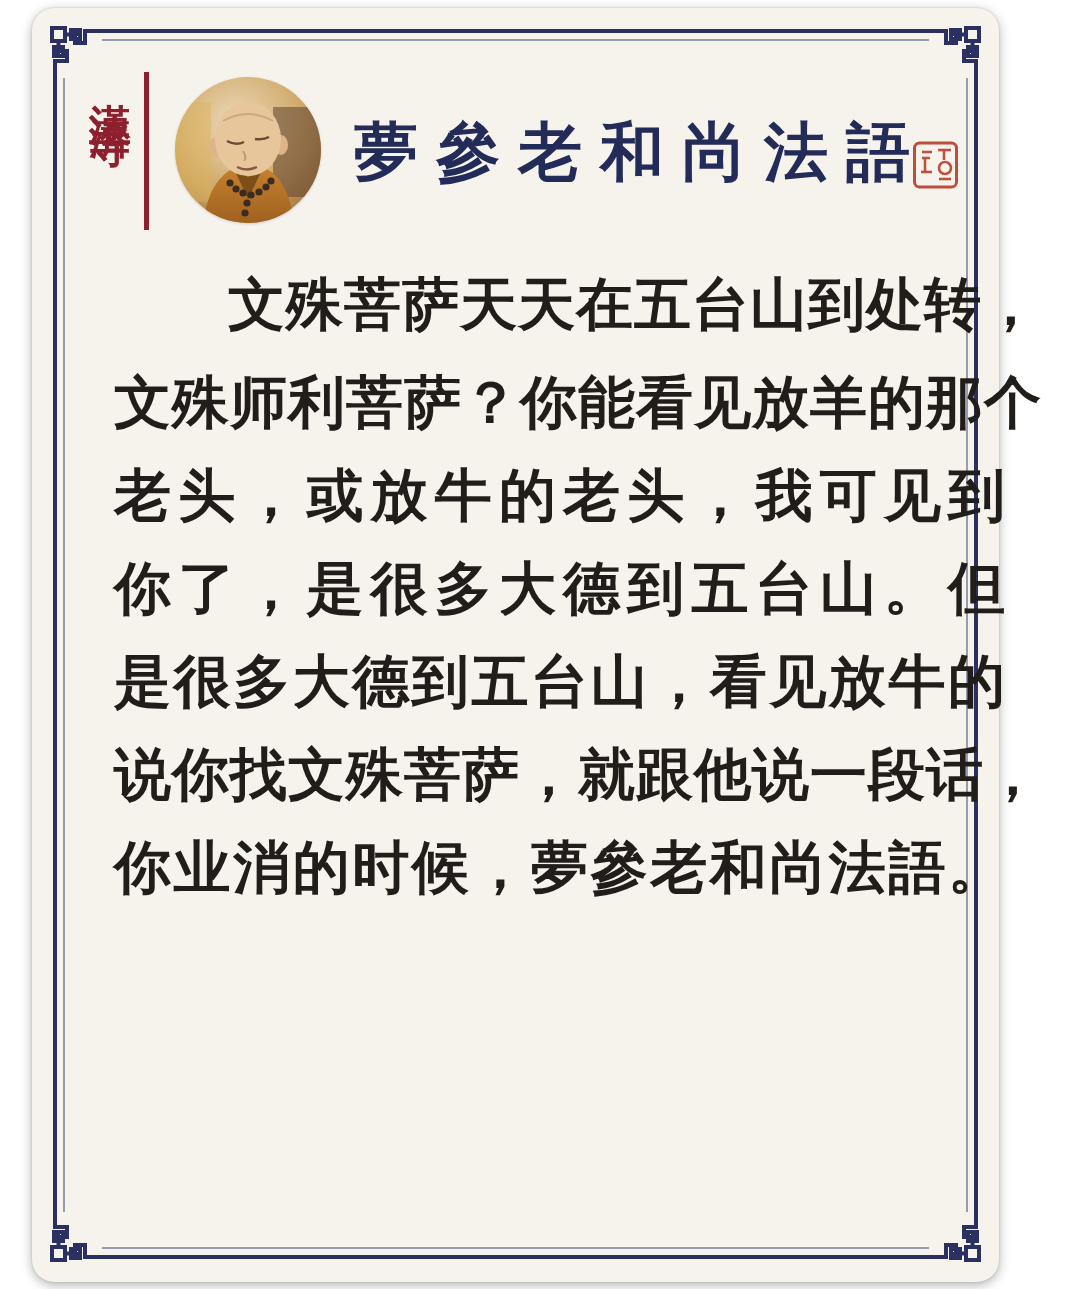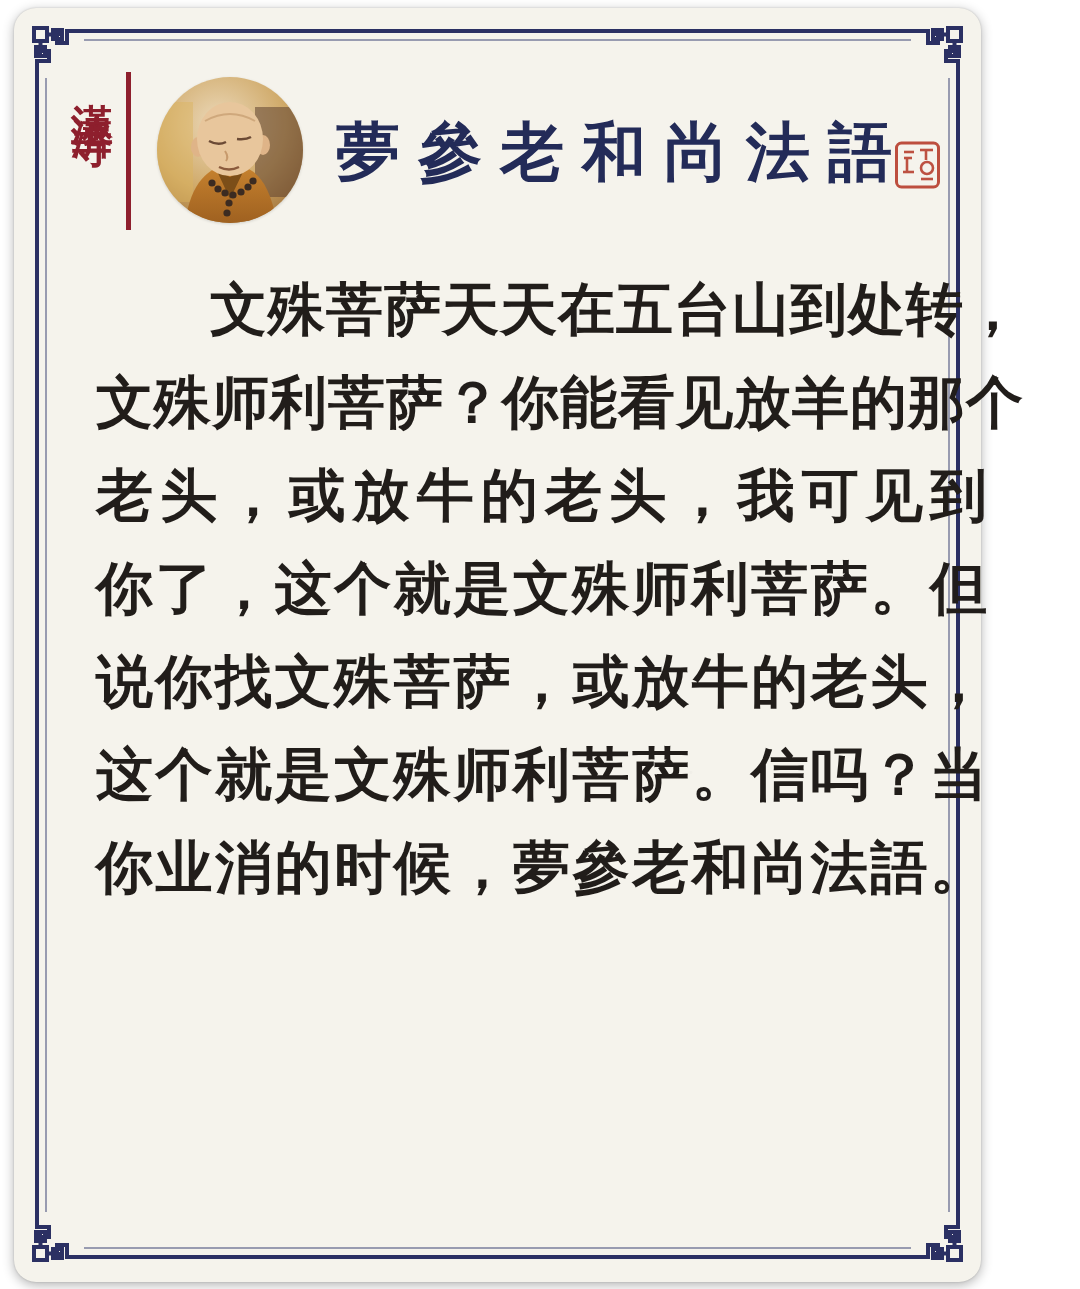--- a/index.html
+++ b/index.html
@@ -3,21 +3,21 @@
 <meta charset="utf-8">
 <style>
   html,body{margin:0;padding:0;}
   body{
     width:1080px;height:1289px;position:relative;
     background:#ffffff;
     font-family:"Liberation Serif","DejaVu Serif",serif;
     overflow:hidden;
   }
   .card{
-    position:absolute;left:14px;top:8px;width:967px;height:1274px;
+    position:absolute;left:32px;top:8px;width:967px;height:1274px;
     background:#f5f3ec;
     background-image:
       radial-gradient(circle at 20% 30%, rgba(0,0,0,0.015) 0 2px, transparent 3px),
       radial-gradient(circle at 70% 60%, rgba(0,0,0,0.02) 0 1px, transparent 2px);
     border-radius:22px;
     box-shadow:0 3px 12px rgba(0,0,0,0.30), 0 0 2px rgba(0,0,0,0.18);
   }
   
   .bseg{position:absolute;background:#2b3063;}
   .bseg.top{left:62px;right:62px;top:21px;height:4px;}
@@ -57,21 +57,21 @@
   
   .body-text{
     position:absolute;left:82px;top:255px;width:892px;
     color:#211d1a;
   }
   .line{
     height:93px;line-height:93px;font-size:57px;font-weight:600;
     text-align:justify;text-align-last:justify;text-justify:inter-character;
     white-space:nowrap;letter-spacing:1px;
   }
-  .line.indent{text-indent:114px;}
+  .line.indent{text-indent:114px;font-family:Liberation Mono, monospace;}
 </style>
 </head>
 <body>
 
 <div class="card">
 
   <div class="bseg top"></div>
   <div class="bseg bottom"></div>
   <div class="bseg left"></div>
   <div class="bseg right"></div>
@@ -183,19 +183,19 @@
         <path d="M32,10 v10"></path>
       <circle cx="33" cy="28" r="6"></circle>
         <path d="M27,39 h12"></path>
     </g>
   </svg>
 
   <div class="body-text">
     <div class="line indent">文殊菩萨天天在五台山到处转，</div>
     <div class="line">文殊师利菩萨？你能看见放羊的那个</div>
     <div class="line">老头，或放牛的老头，我可见到</div>
-    <div class="line">你了，这个就是文殊师利菩萨。但</div>
-    <div class="line">说你找文殊菩萨，或放牛的老头，</div>
-    <div class="line">这个就是文殊师利菩萨。信吗？当</div>
+    <div class="line">你了，是很多大德到五台山。但</div>
+    <div class="line">是很多大德到五台山，看见放牛的</div>
+    <div class="line">说你找文殊菩萨，就跟他说一段话，</div>
     <div class="line">你业消的时候，夢參老和尚法語。</div>
   </div>
 
 </div>
 
 </body></html>

